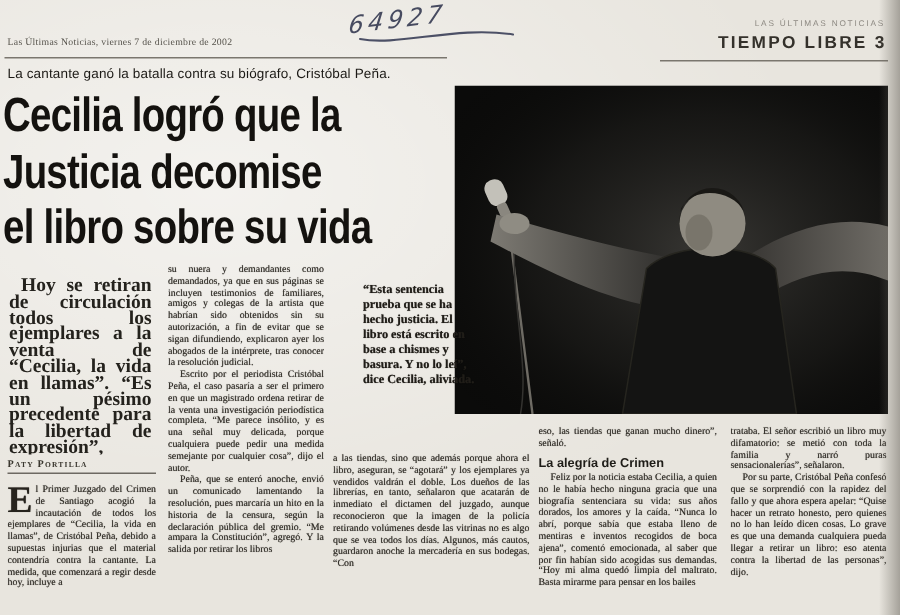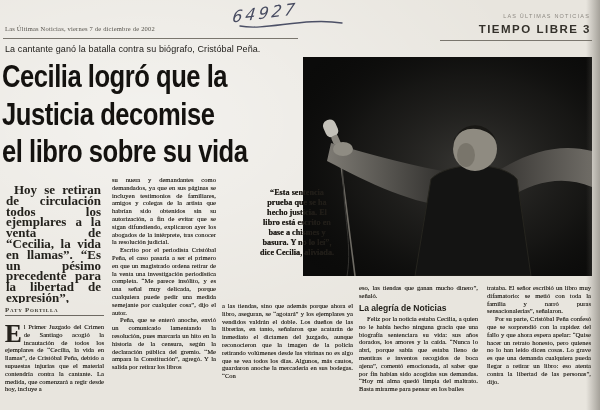--- a/index.html
+++ b/index.html
@@ -43,21 +43,21 @@
   .byline{left:5px;top:306px;width:99px;font-size:6.8px;font-weight:bold;letter-spacing:.8px;
         font-variant:small-caps;border-bottom:.8px solid #6d6962;padding-bottom:2px;color:#3a372f;}
   .bodytxt{font-size:6.6px;line-height:7.8px;text-align:justify;color:#33302a;
         text-shadow:0 0 .5px rgba(45,42,36,.75);overflow:hidden;}
   .bodytxt p{margin:0;text-indent:8px;}
   .cont-first p:first-child{text-indent:0;}
   .col1-body{left:5px;top:323px;width:99px;height:87px;}
   .dropcap{float:left;font-size:25px;line-height:21px;font-weight:bold;padding-right:2px;color:#26231d;}
   .col2{left:112px;top:176px;width:104px;height:234px;}
   .pullquote{left:242px;top:188px;width:78px;font-weight:bold;font-size:8.2px;line-height:10px;
-        text-align:center;color:#201d18;text-shadow:0 0 .5px rgba(40,38,32,.8);height:112px;overflow:hidden;margin-left:16px;}
+        text-align:left;color:#201d18;text-shadow:0 0 .5px rgba(40,38,32,.8);height:112px;overflow:hidden;}
   .col3{left:222px;top:302px;width:131px;height:108px;}
   .col4-cont{left:359px;top:284px;width:119px;height:16px;}
   .subhead{left:359px;top:303px;width:119px;font-family:"Liberation Sans",sans-serif;
         font-weight:bold;font-size:8.5px;color:#1f1d18;}
   .col4{left:359px;top:315px;width:119px;height:95px;}
   .col5{left:487px;top:284px;width:104px;height:126px;}
 </style>
 </head>
 <body>
 
@@ -132,21 +132,21 @@
     </div>
 
   <div class="abs pullquote">“Esta sentencia prueba que se ha hecho justicia. El libro está escrito en base a chismes y basura. Y no lo leí”, dice Cecilia, aliviada.</div>
   <div class="abs bodytxt col3 cont-first">
       <p>a las tiendas, sino que además porque ahora el libro, aseguran, se “agotará” y los ejemplares ya vendidos valdrán el doble. Los dueños de las librerías, en tanto, señalaron que acatarán de inmediato el dictamen del juzgado, aunque reconocieron que la imagen de la policía retirando volúmenes desde las vitrinas no es algo que se vea todos los días. Algunos, más cautos, guardaron anoche la mercadería en sus bodegas. “Con</p>
     </div>
 
   <div class="abs bodytxt col4-cont cont-first">
     <p style="text-indent:0">eso, las tiendas que ganan mucho dinero”, señaló.</p>
   </div>
-  <div class="abs subhead">La alegría de Noticias</div>
+  <div class="abs subhead">La alegría de Crimen</div>
   <div class="abs bodytxt col4">
       <p>Feliz por la noticia estaba Cecilia, a quien no le había hecho ninguna gracia que una biografía sentenciara su vida: sus años dorados, los amores y la caída. “Nunca lo abrí, porque sabía que estaba lleno de mentiras e inventos recogidos de boca ajena”, comentó emocionada, al saber que por fin habían sido acogidas sus demandas. “Hoy mi alma quedó limpia del maltrato. Basta mirarme para pensar en los bailes</p>
     </div>
 
   <div class="abs bodytxt col5 cont-first">
       <p>trataba. El señor escribió un libro muy difamatorio: se metió con toda la familia y narró puras sensacionalerías”, señalaron.</p>
       <p>Por su parte, Cristóbal Peña confesó que se sorprendió con la rapidez del fallo y que ahora espera apelar: “Quise hacer un retrato honesto, pero quienes no lo han leído dicen cosas. Lo grave es que una demanda cualquiera pueda llegar a retirar un libro: eso atenta contra la libertad de las personas”, dijo.</p>
     </div>
 
 </div>

